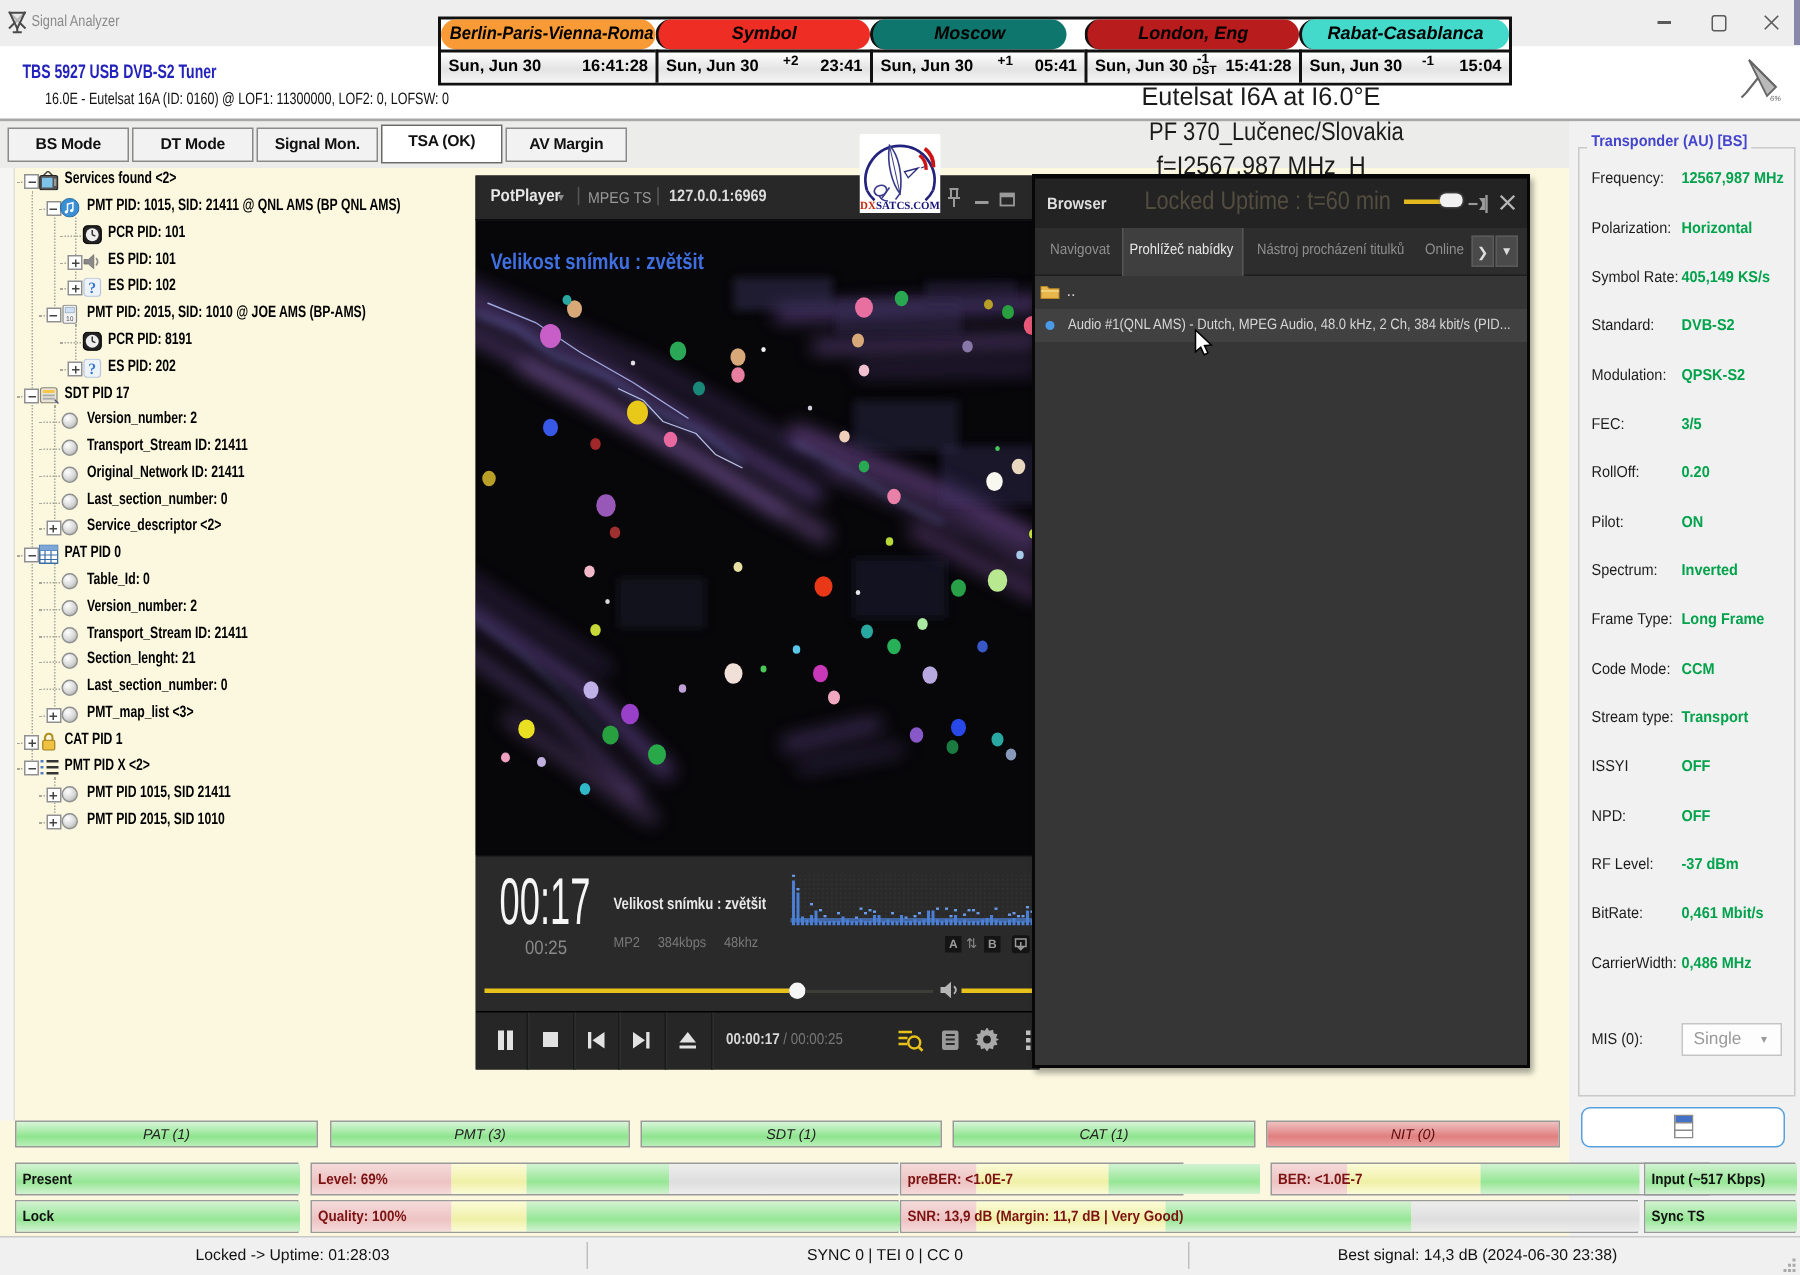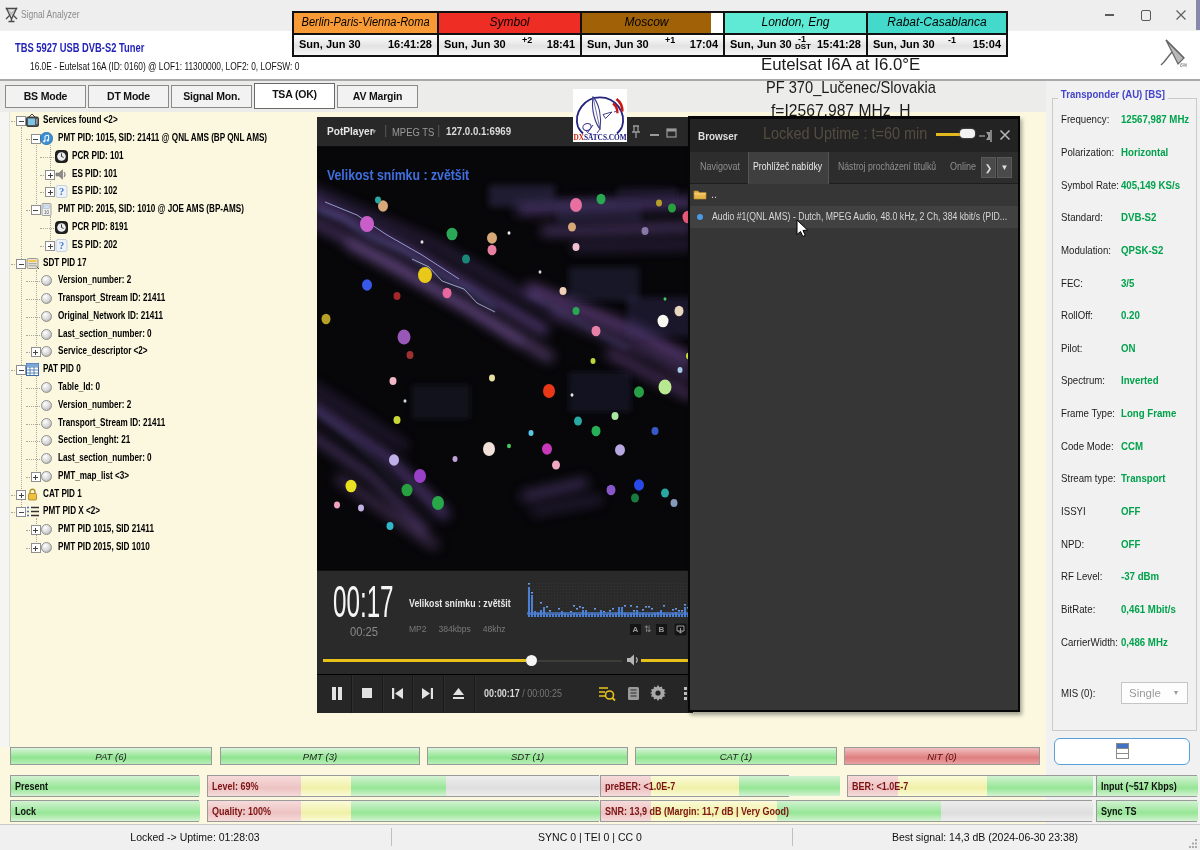--- a/index.html
+++ b/index.html
@@ -11,21 +11,21 @@
   #whitezone{left:0;top:31px;width:1200px;height:48px;background:#ffffff;}
   #sepline{left:0;top:79px;width:1200px;height:2px;background:#a8a8a8;}
   #tabband{left:0;top:81px;width:1200px;height:31px;background:#ececea;}
   #cream{left:0;top:112px;width:1046px;height:712px;background:#fbf8df;}
   #rightpanel{left:1046px;top:81px;width:154px;height:743px;background:#f1f1f1;}
   #statusbar{left:0;top:824px;width:1200px;height:26px;background:#f0f0f0;border-top:1px solid #c8c8c8;}
   .tab{position:absolute;top:85px;height:23px;background:#f2f2f2;border:1px solid #8a8a8a;box-sizing:border-box;text-align:center;font-size:10.5px;font-weight:700;color:#111;line-height:21px;letter-spacing:-0.2px;}
   .tab.active{top:83px;height:26px;background:#fff;border:1px solid #6a6a6a;}
   
   #clock{left:292px;top:11px;width:716px;height:46px;border:2px solid #111;box-sizing:border-box;background:#fff;}
-  .ccell{position:absolute;box-sizing:border-box;border-left:2px solid #111;height:20px;top:0;font-size:12px;font-weight:400;font-style:italic;text-align:center;line-height:19px;color:#000;white-space:nowrap;}
+  .ccell{position:absolute;box-sizing:border-box;border-left:2px solid #111;height:20px;top:0;font-size:12px;font-weight:700;font-style:italic;text-align:center;line-height:19px;color:#000;white-space:nowrap;border-radius:10px;}
   .tcell{position:absolute;box-sizing:border-box;border-left:2px solid #111;border-top:2px solid #111;height:22px;top:20px;background:linear-gradient(#ffffff,#e3e3e3 55%,#f5f5f5);font-size:11px;font-weight:700;color:#000;}
   .tcell .d{position:absolute;left:5px;top:3px;}
   .tcell .t{position:absolute;right:5px;top:3px;}
   .tcell .sup{position:absolute;top:0px;font-size:9px;font-weight:700;}
   
   .trow{position:absolute;font-size:11px;font-weight:700;color:#000;white-space:nowrap;transform:scaleX(0.74);transform-origin:0 50%;}
   .ebox{position:absolute;width:8px;height:8px;background:#fff;border:1px solid #909090;box-sizing:content-box;}
   .ebox i{position:absolute;left:1.5px;top:3.5px;width:5px;height:1px;background:#444;}
   .ebox b{position:absolute;left:3.5px;top:1.5px;width:1px;height:5px;background:#444;}
   .gicon{position:absolute;width:11px;height:11px;border-radius:50%;background:radial-gradient(circle at 35% 30%,#ffffff,#d7d7d7 55%,#9a9a9a);border:1px solid #8f8f8f;box-sizing:border-box;}
@@ -69,36 +69,36 @@
   <svg class="abs" style="left:1158px;top:38px" width="34" height="30" viewBox="0 0 34 30">
     <path d="M8 2 L26 20 L20 26 Z" fill="#b9b9b9" stroke="#666" stroke-width="1.2"></path>
     <path d="M8 2 L26 20" stroke="#666" stroke-width="1.2"></path>
     <path d="M14 14 L6 24 M6 24 L3 27" stroke="#666" stroke-width="1.4" fill="none"></path>
     <text x="22" y="29" font-size="5" fill="#666" font-style="italic">6%</text>
   </svg>
 
   <div class="abs" id="clock">
     <div class="ccell" style="left:0;width:143px;border-left:none;background:#f89a35;"><span style="display:inline-block;transform:scaleX(0.92);transform-origin:50% 0;">Berlin-Paris-Vienna-Roma</span></div>
     <div class="ccell" style="left:143px;width:143px;background:#ee2d24;">Symbol</div>
-    <div class="ccell" style="left:286px;width:131px;background:#a16207;">Moscow</div>
-    <div class="ccell" style="left:429px;width:143px;background:#5eead4;">London, Eng</div>
+    <div class="ccell" style="left:286px;width:131px;background:#0f766e;">Moscow</div>
+    <div class="ccell" style="left:429px;width:143px;background:#b91c1c;">London, Eng</div>
     <div class="ccell" style="left:572px;width:140px;background:#43d9cb;">Rabat-Casablanca</div>
     <div class="tcell" style="left:0;width:143px;border-left:none;">
         <span class="d">Sun, Jun 30</span>
         <span class="t">16:41:28</span>
       </div>
     <div class="tcell" style="left:143px;width:143px;">
         <span class="d">Sun, Jun 30</span>
         <span class="sup" style="left:83px;">+2</span>
-        <span class="t">18:41</span>
+        <span class="t">23:41</span>
       </div>
     <div class="tcell" style="left:286px;width:143px;">
         <span class="d">Sun, Jun 30</span>
         <span class="sup" style="left:83px;">+1</span>
-        <span class="t">17:04</span>
+        <span class="t">05:41</span>
       </div>
     <div class="tcell" style="left:429px;width:143px;">
         <span class="d">Sun, Jun 30</span>
         <span class="sup" style="left:73px;top:-1px;">-1</span>
         <span style="position:absolute;left:70px;top:7px;font-size:8px;">DST</span>
         <span class="t">15:41:28</span>
       </div>
     <div class="tcell" style="left:572px;width:140px;">
         <span class="d">Sun, Jun 30</span>
         <span class="sup" style="left:80px;">-1</span>
@@ -688,21 +688,21 @@
   <div class="abs" style="left:1174px;top:688px;font-size:8px;color:#9a9a9a;">▾</div>
   <div class="abs" style="left:1054px;top:738px;width:136px;height:27px;background:#fff;border:1px solid #58a0dc;border-radius:6px;box-sizing:border-box;"></div>
   <svg class="abs" style="left:1116px;top:743px" width="13" height="16" viewBox="0 0 13 16">
         <rect x="0.5" y="0.5" width="12" height="15" fill="#fff" stroke="#8a8a8a" stroke-width="1"></rect>
         <rect x="1" y="1" width="11" height="4" fill="#4472c4"></rect>
         <path d="M0.5 5.5 H12.5 M0.5 10.5 H12.5" stroke="#8a8a8a" stroke-width="1"></path>
       </svg>
   </div>
 
   <div id="bottom">
-  <div class="pill" style="left:10px;width:202px;">PAT (6)</div>
+  <div class="pill" style="left:10px;width:202px;">PAT (1)</div>
   <div class="pill" style="left:220px;width:200px;">PMT (3)</div>
   <div class="pill" style="left:427px;width:201px;">SDT (1)</div>
   <div class="pill" style="left:635px;width:202px;">CAT (1)</div>
   <div class="pill" style="left:844px;width:196px;background:linear-gradient(#f0c0c0,#e07f7f 60%,#eaa0a0);color:#5a0a0a;">NIT (0)</div>
   <div class="ind" style="left:10px;top:775px;width:189px;">
         <div style="position:absolute;left:0px;top:0;width:189px;height:20px;background:linear-gradient(#d2f2d2,#96e696 60%,#d2f2d2);"></div>
         <div class="lbl" style="color:#111;">Present</div>
       </div>
   <div class="ind" style="left:207px;top:775px;width:392px;">
         <div style="position:absolute;left:0px;top:0;width:93px;height:20px;background:linear-gradient(#f6dada,#edc3c3 60%,#f6dada);"></div>

